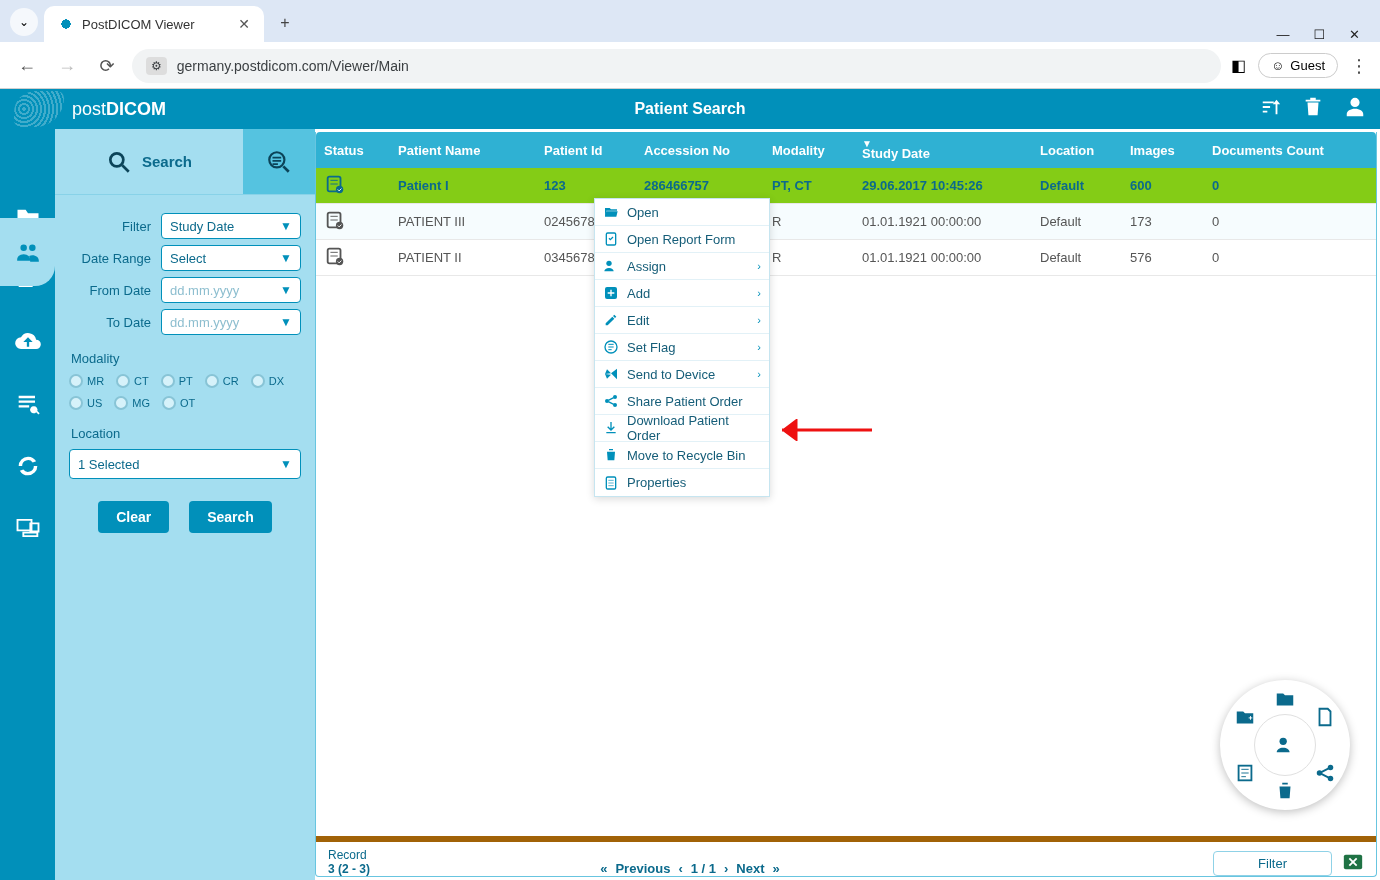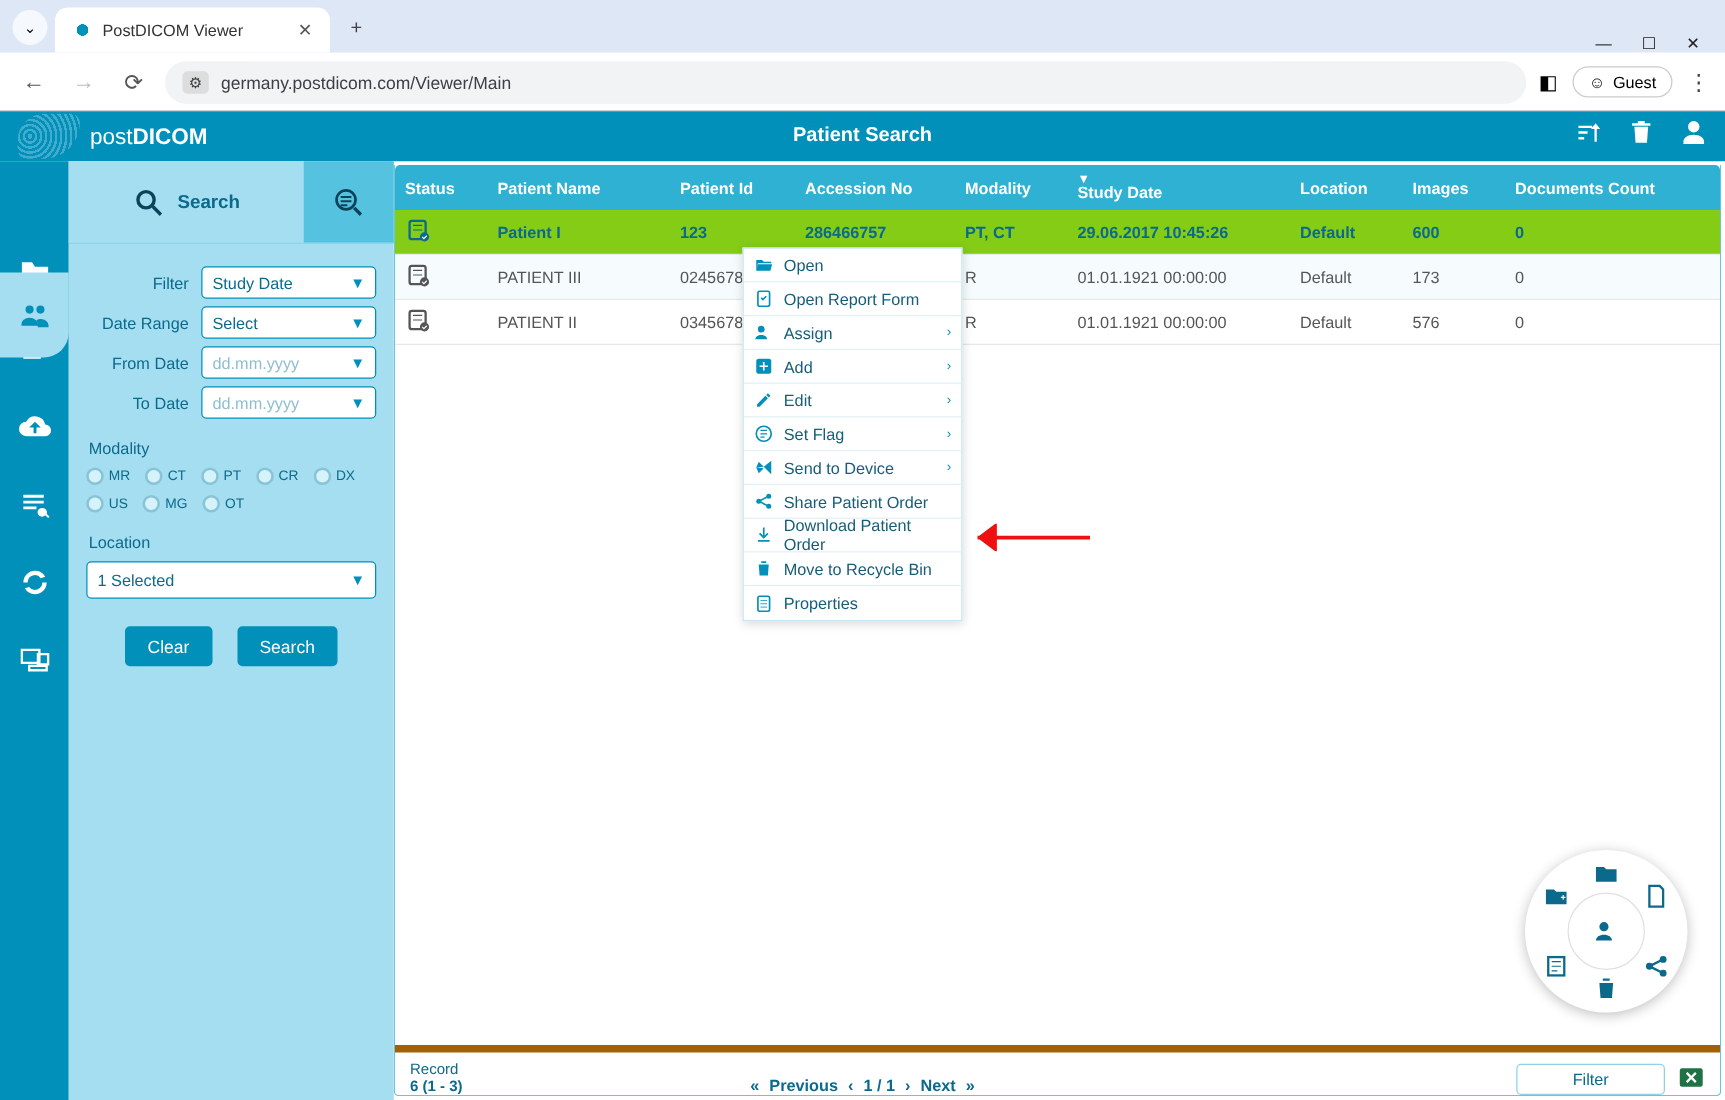--- a/index.html
+++ b/index.html
@@ -56,21 +56,21 @@
 .form-row label { width:92px; text-align:right; padding-right:10px; font-size:13px; color:#0b6a8c;}
 .sel { flex:1; height:26px; border:1px solid #0190ba; border-radius:4px; background:#fff; display:flex; align-items:center; padding: 0 8px; font-size:13px; color:#0b6a8c; position:relative;}
 .sel .chev { margin-left:auto; color:#0190ba; font-size:12px;}
 
 .section-label { font-size:13px; color:#0b6a8c; margin: 16px 0 8px 2px;}
 .mods { display:flex; flex-wrap:wrap; gap: 8px 12px;}
 .mod { display:flex; align-items:center; gap:4px; font-size:11px; color:#0b6a8c;}
 .mod-radio { width:14px; height:14px; border-radius:50%; border:2px solid #88c4d6; background:#d6f2fa;}
 
 .btns { display:flex; gap:20px; justify-content:center; margin-top:22px;}
-.btn { background:#0190ba; color:#fff; border:none; border-radius:4px; padding: 8px 18px; font-size:14px; font-weight:400; cursor:pointer;}
+.btn { background:#0190ba; color:#fff; border:none; border-radius:4px; padding: 8px 18px; font-size:14px; font-weight:700; cursor:pointer;}
 
 .main { flex:1; background:#fff; display:flex; flex-direction:column; min-width:0; border:1px solid #68c5e0; border-top:none; margin:3px 3px 3px 0; border-radius: 0 0 4px 4px;}
 .grid-head { height:36px; background:#2fb1d3; color:#fff; display:flex; align-items:center; font-size:13px; font-weight:600; border-radius:4px 4px 0 0;}
 .col { padding: 0 8px;}
 .c-status{width:74px;} .c-name{width:130px;} .c-pid{width:100px;margin-left:16px;} .c-acc{width:128px;} .c-mod{width:90px;} .c-date{width:178px;} .c-loc{width:90px;} .c-img{width:82px;} .c-doc{width:130px;}
 .sort-ind { font-size:10px; display:block; line-height:8px; text-align:left; margin-bottom:-2px;}
 
 .grid-body { flex:1; overflow:auto;}
 .row { height:36px; display:flex; align-items:center; font-size:13px; color:#555; border-bottom:1px solid #e8e8e8;}
 .row.selected { background:#84cc16; color:#0b6a8c; font-weight:600;}
@@ -353,21 +353,21 @@
             <div class="col c-date">01.01.1921 00:00:00</div>
             <div class="col c-loc">Default</div>
             <div class="col c-img">576</div>
             <div class="col c-doc">0</div>
           </div>
         </div>
 
       <div class="footer">
         <div class="rec">
           <div>Record</div>
-          <b>6 (1 - 3)</b>
+          <b>3 (2 - 3)</b>
         </div>
         <div class="pager">
           <span class="pg-btn">«</span>
           <span class="pg-btn"><span>Previous</span></span>
           <span class="pg-btn">‹</span>
           <span>1 / 1</span>
           <span class="pg-btn">›</span>
           <span class="pg-btn"><span>Next</span></span>
           <span class="pg-btn">»</span>
         </div>

